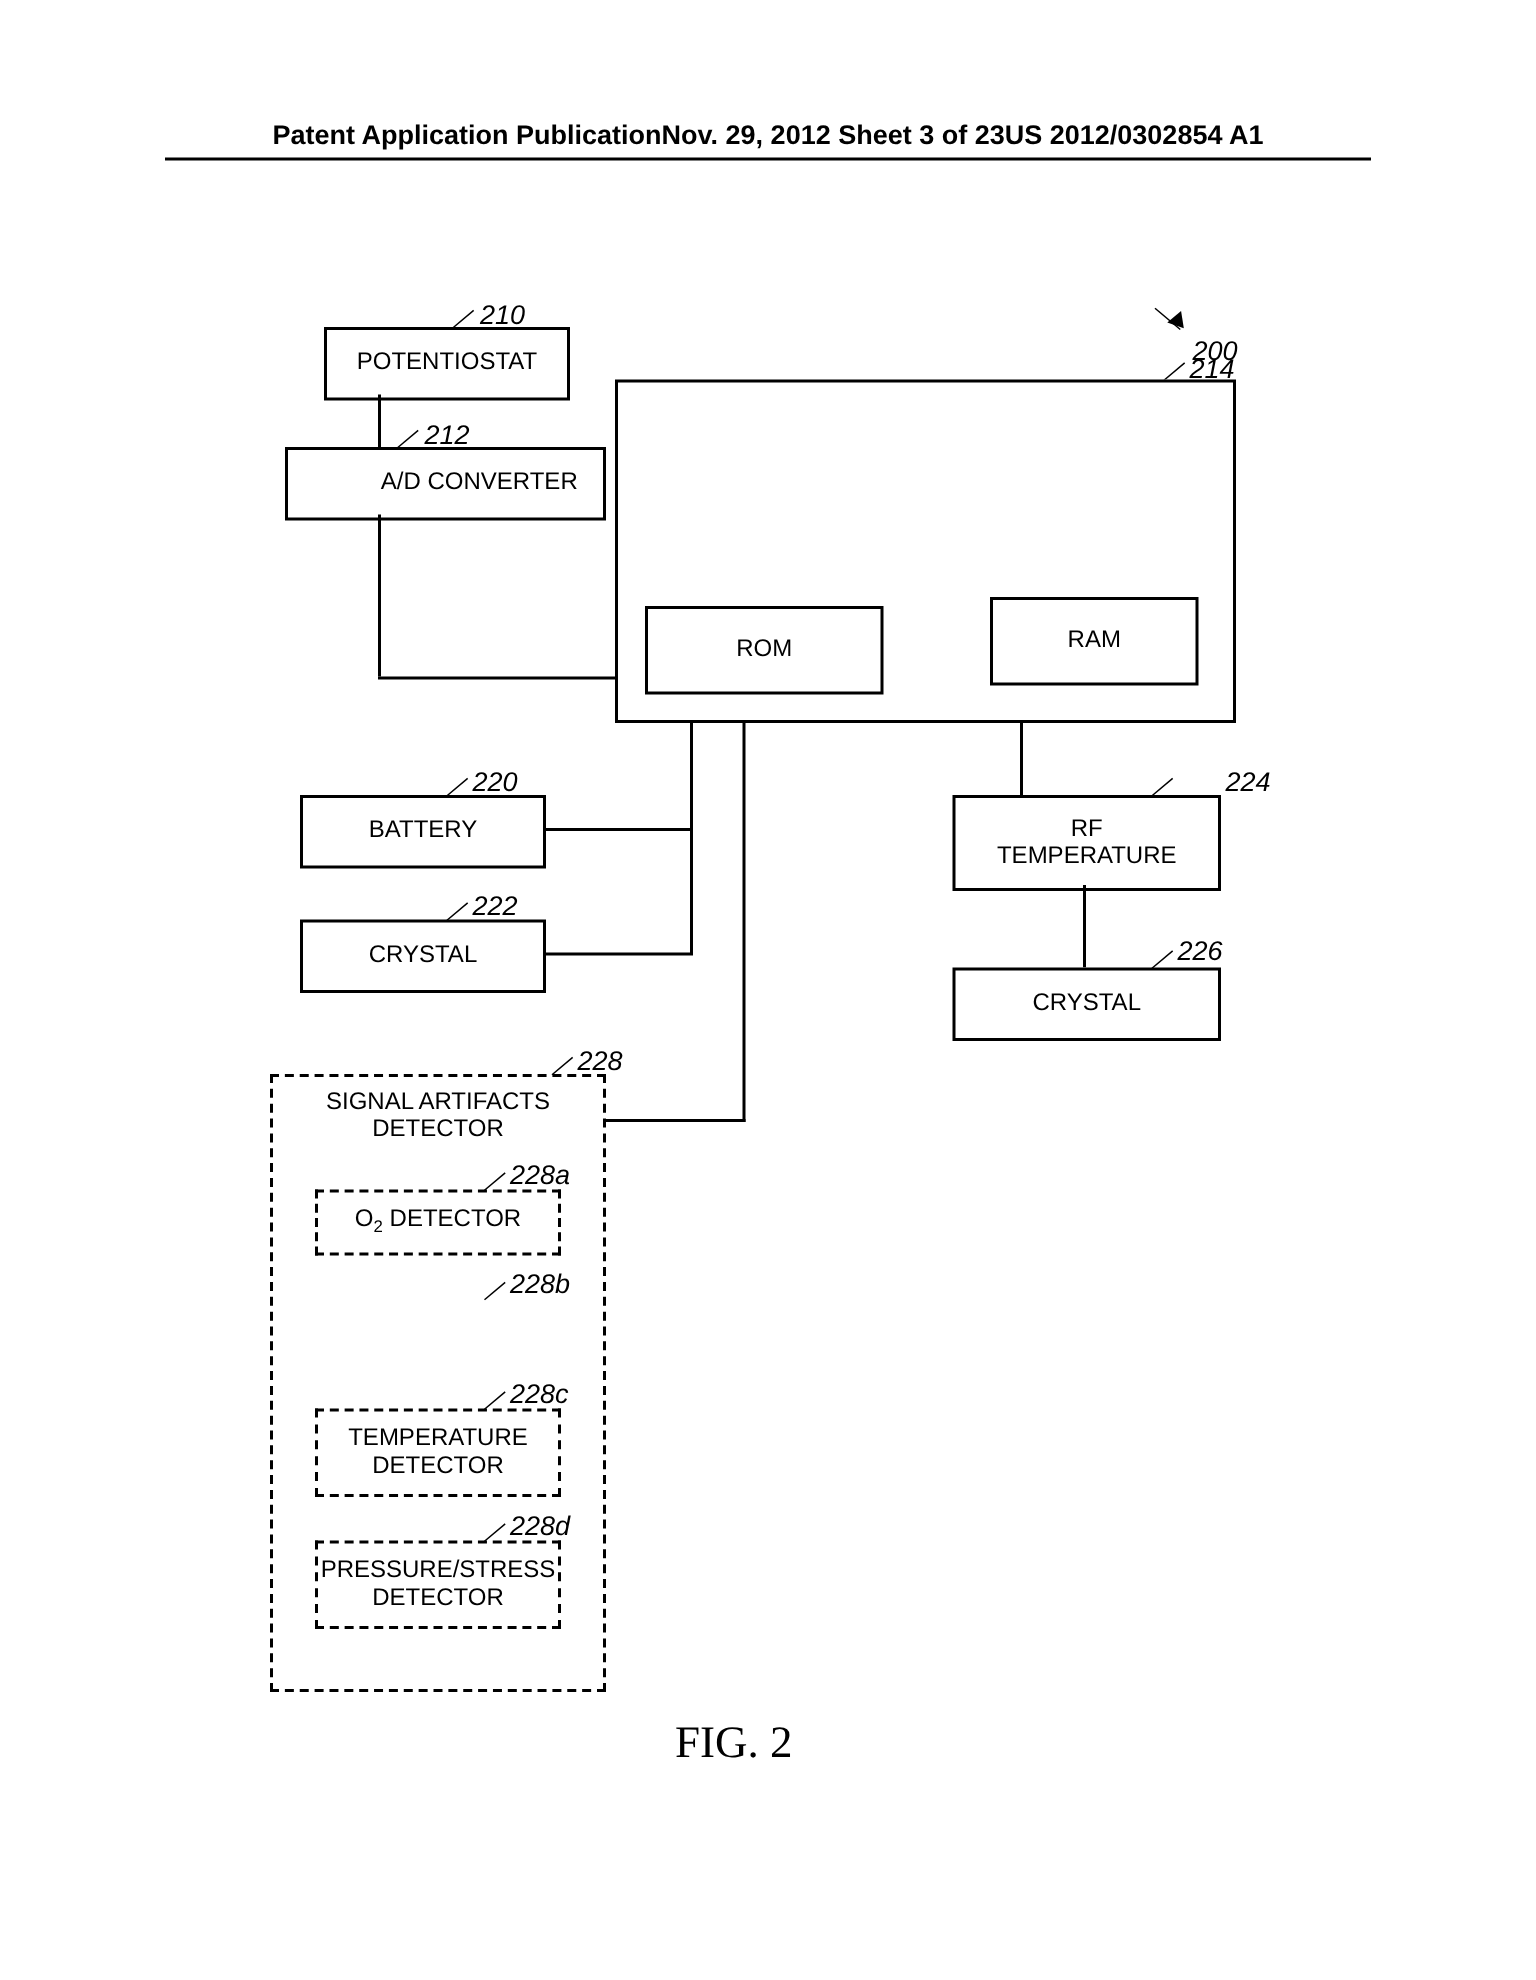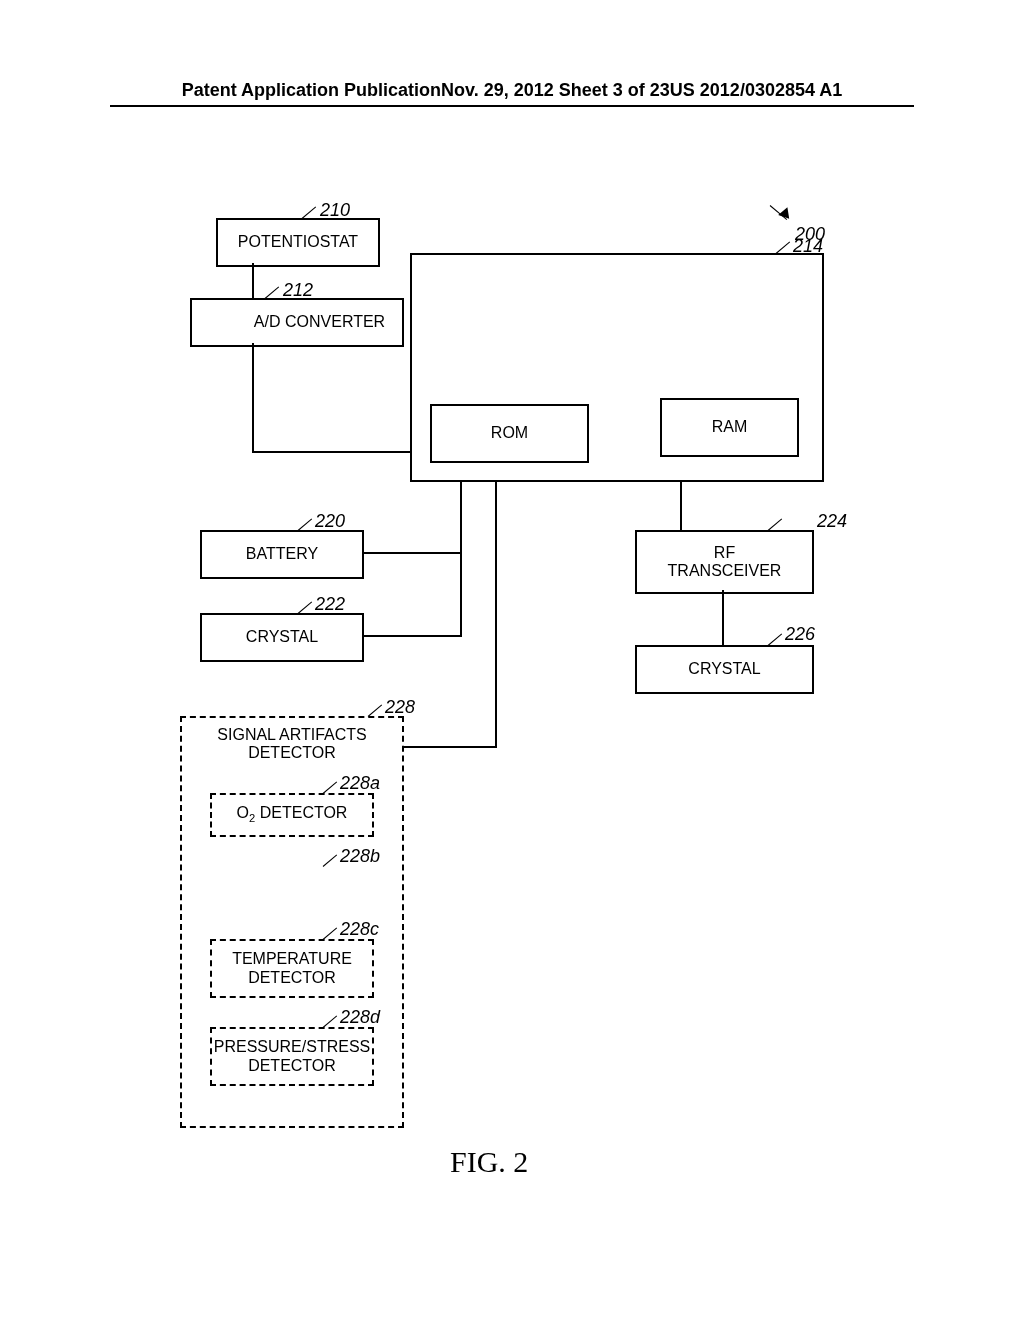--- a/index.html
+++ b/index.html
@@ -142,21 +142,21 @@
 <div class="hline-thin" style="left:298px; top:530px; width:18px; transform:rotate(-40deg); transform-origin:left center;"></div>
 
 <div class="box" style="left:200px; top:613px; width:160px; height:45px;">
   <span>CRYSTAL</span>
 </div>
 <div class="label" style="left:315px; top:594px;">222</div>
 <div class="hline-thin" style="left:298px; top:613px; width:18px; transform:rotate(-40deg); transform-origin:left center;"></div>
 
 <div class="box" style="left:635px; top:530px; width:175px; height:60px; white-space:pre-line;">
   <span>RF
-TRANSCEIVER</span>
+TEMPERATURE</span>
 </div>
 <div class="label" style="left:817px; top:511px;">224</div>
 <div class="hline-thin" style="left:768px; top:530px; width:18px; transform:rotate(-40deg); transform-origin:left center;"></div>
 
 <div class="vline" style="left:722px; top:590px; height:55px;"></div>
 
 <div class="box" style="left:635px; top:645px; width:175px; height:45px;">
   <span>CRYSTAL</span>
 </div>
 <div class="label" style="left:785px; top:624px;">226</div>

